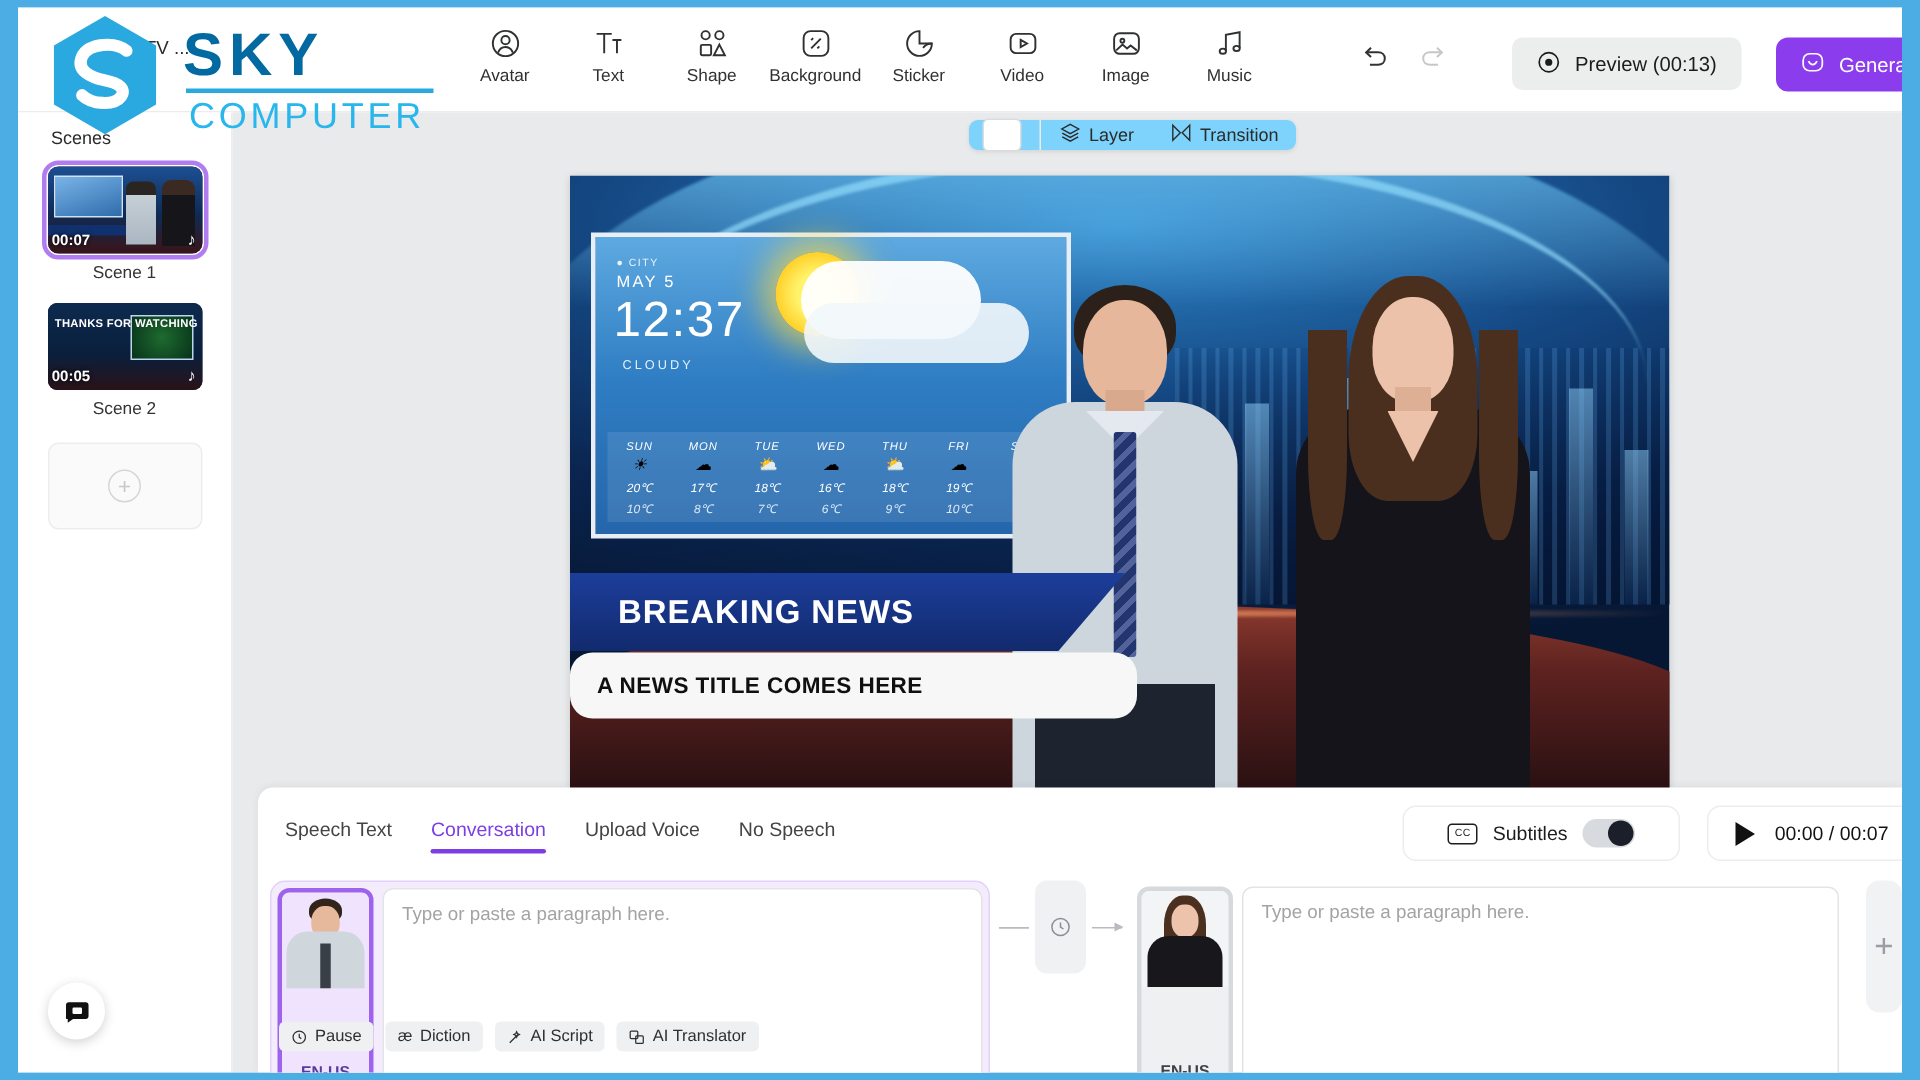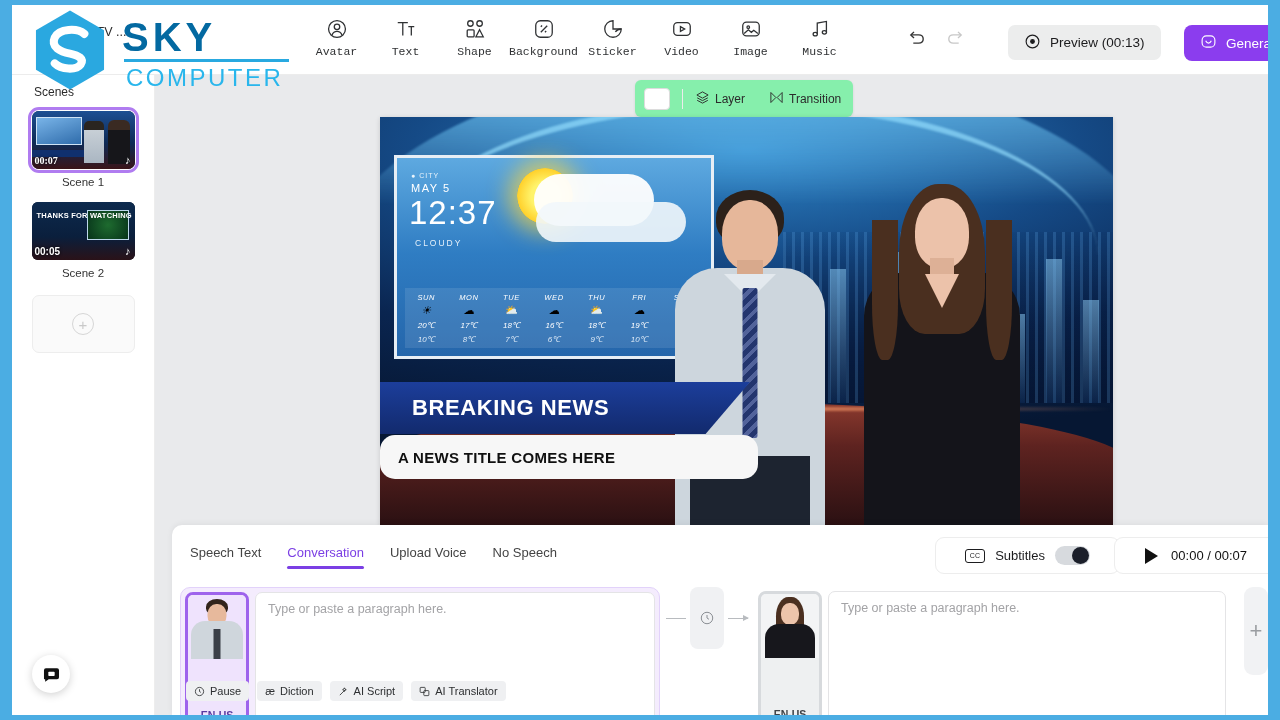--- a/index.html
+++ b/index.html
@@ -33,21 +33,20 @@
     font-size: 12.5px; color: #2b2b2b; white-space: nowrap;
   }
   .tools {
     position: absolute; left: 290px; top: 8px;
     display: flex; align-items: flex-start; gap: 0;
   }
   .tool {
     width: 69px; display: flex; flex-direction: column;
     align-items: center; gap: 5px; cursor: pointer;
     padding-top: 5px;
-    font-family: Liberation Mono, monospace;
   }
   .tool svg { display: block; }
   .tool-label { font-size: 11.5px; color: #2f3133; }
 
   .undo-redo {
     position: absolute; left: 893px; top: 24px;
     display: flex; gap: 18px; align-items: center;
   }
   .ic-btn { cursor: pointer; }
 
@@ -79,21 +78,20 @@
   }
   .scene-wrap { display: flex; flex-direction: column; align-items: center; }
   .scene-thumb {
     width: 103px; height: 58px; border-radius: 6px; position: relative;
     overflow: hidden; cursor: pointer; margin-top: 4px;
     background: #0b1a33;
   }
   .scene-thumb.selected {
     outline: 3px solid #b07cf0; outline-offset: 1px;
     border-radius: 7px;
-    font-family: Liberation Serif, serif;
   }
   .scene-time {
     position: absolute; left: 3px; bottom: 3px;
     font-size: 10px; color: #fff; font-weight: bold;
     text-shadow: 0 0 3px #000;
   }
   .scene-music {
     position: absolute; right: 4px; bottom: 3px; color: #fff; font-size: 11px;
   }
   .scene-name { font-size: 11.5px; color: #333; margin-top: 7px; margin-bottom: 10px; }
@@ -129,22 +127,22 @@
   .s2-screen { position:absolute; right:6px; top:8px; width:42px; height:30px;
     background: radial-gradient(circle at 50% 50%, #1e6b2f, #07331a);
     border:1px solid #bcd7ea; }
 
   
   .canvas-area {
     position: absolute; left: 143px; top: 70px; right: 0; bottom: 0;
     background: #e9eaec;
   }
   .layerbar {
-    position: absolute; left: 480px; top: 5px;
-    height: 37px; background: #86efac; border-radius: 6px;
+    position: absolute; left: 491px; top: 5px;
+    height: 20px; background: #7dd3fc; border-radius: 6px;
     display: flex; align-items: center; box-shadow: 0 1px 3px rgba(0,0,0,.09);
   }
   .layer-check {
     width: 26px; height: 22px; border: 1px solid #dcdcdc; border-radius: 4px;
     margin: 0 12px 0 9px; cursor: pointer; background:#fff;
   }
   .layerbar .divider { width:1px; height: 20px; background:#ececec; }
   .lb-item {
     display: flex; align-items: center; gap: 5px;
     padding: 0 12px; font-size: 12px; color: #2b2b2b; cursor: pointer;
@@ -289,21 +287,21 @@
     border:1px solid #ededed; border-radius:9px; background:#fff;
     display:flex; align-items:center; gap:10px; cursor:pointer;
   }
   .cc-box { width:20px; height:14px; border:1.4px solid #1d1d1f; border-radius:3px;
     font-size:7px; display:flex; align-items:center; justify-content:center;
     color:#1d1d1f; letter-spacing:.3px; }
   .toggle { width:35px; height:19px; border-radius:10px; background:#d7dade; position:relative; }
   .toggle .knob { position:absolute; right:1px; top:1px; width:17px; height:17px;
     border-radius:50%; background:#1b1f2a; }
   .playbar {
-    position:absolute; right:-10px; top:12px; height:37px; padding:0 30px;
+    position:absolute; right:-10px; top:12px; height:37px; padding:0 18px;
     border:1px solid #ededed; border-radius:9px; background:#fff;
     display:flex; align-items:center; gap:13px; cursor:pointer;
   }
   .play-tri { width:0; height:0; border-left:13px solid #111; border-top:8px solid transparent;
     border-bottom:8px solid transparent; }
   .time-txt { font-size:13px; color:#111; white-space:nowrap; }
 
   .convo { position:absolute; left:8px; right:0; top:62px; display:flex; align-items:flex-start; }
   .row-box {
     display:flex; align-items:stretch; border-radius:10px; padding:4px;

